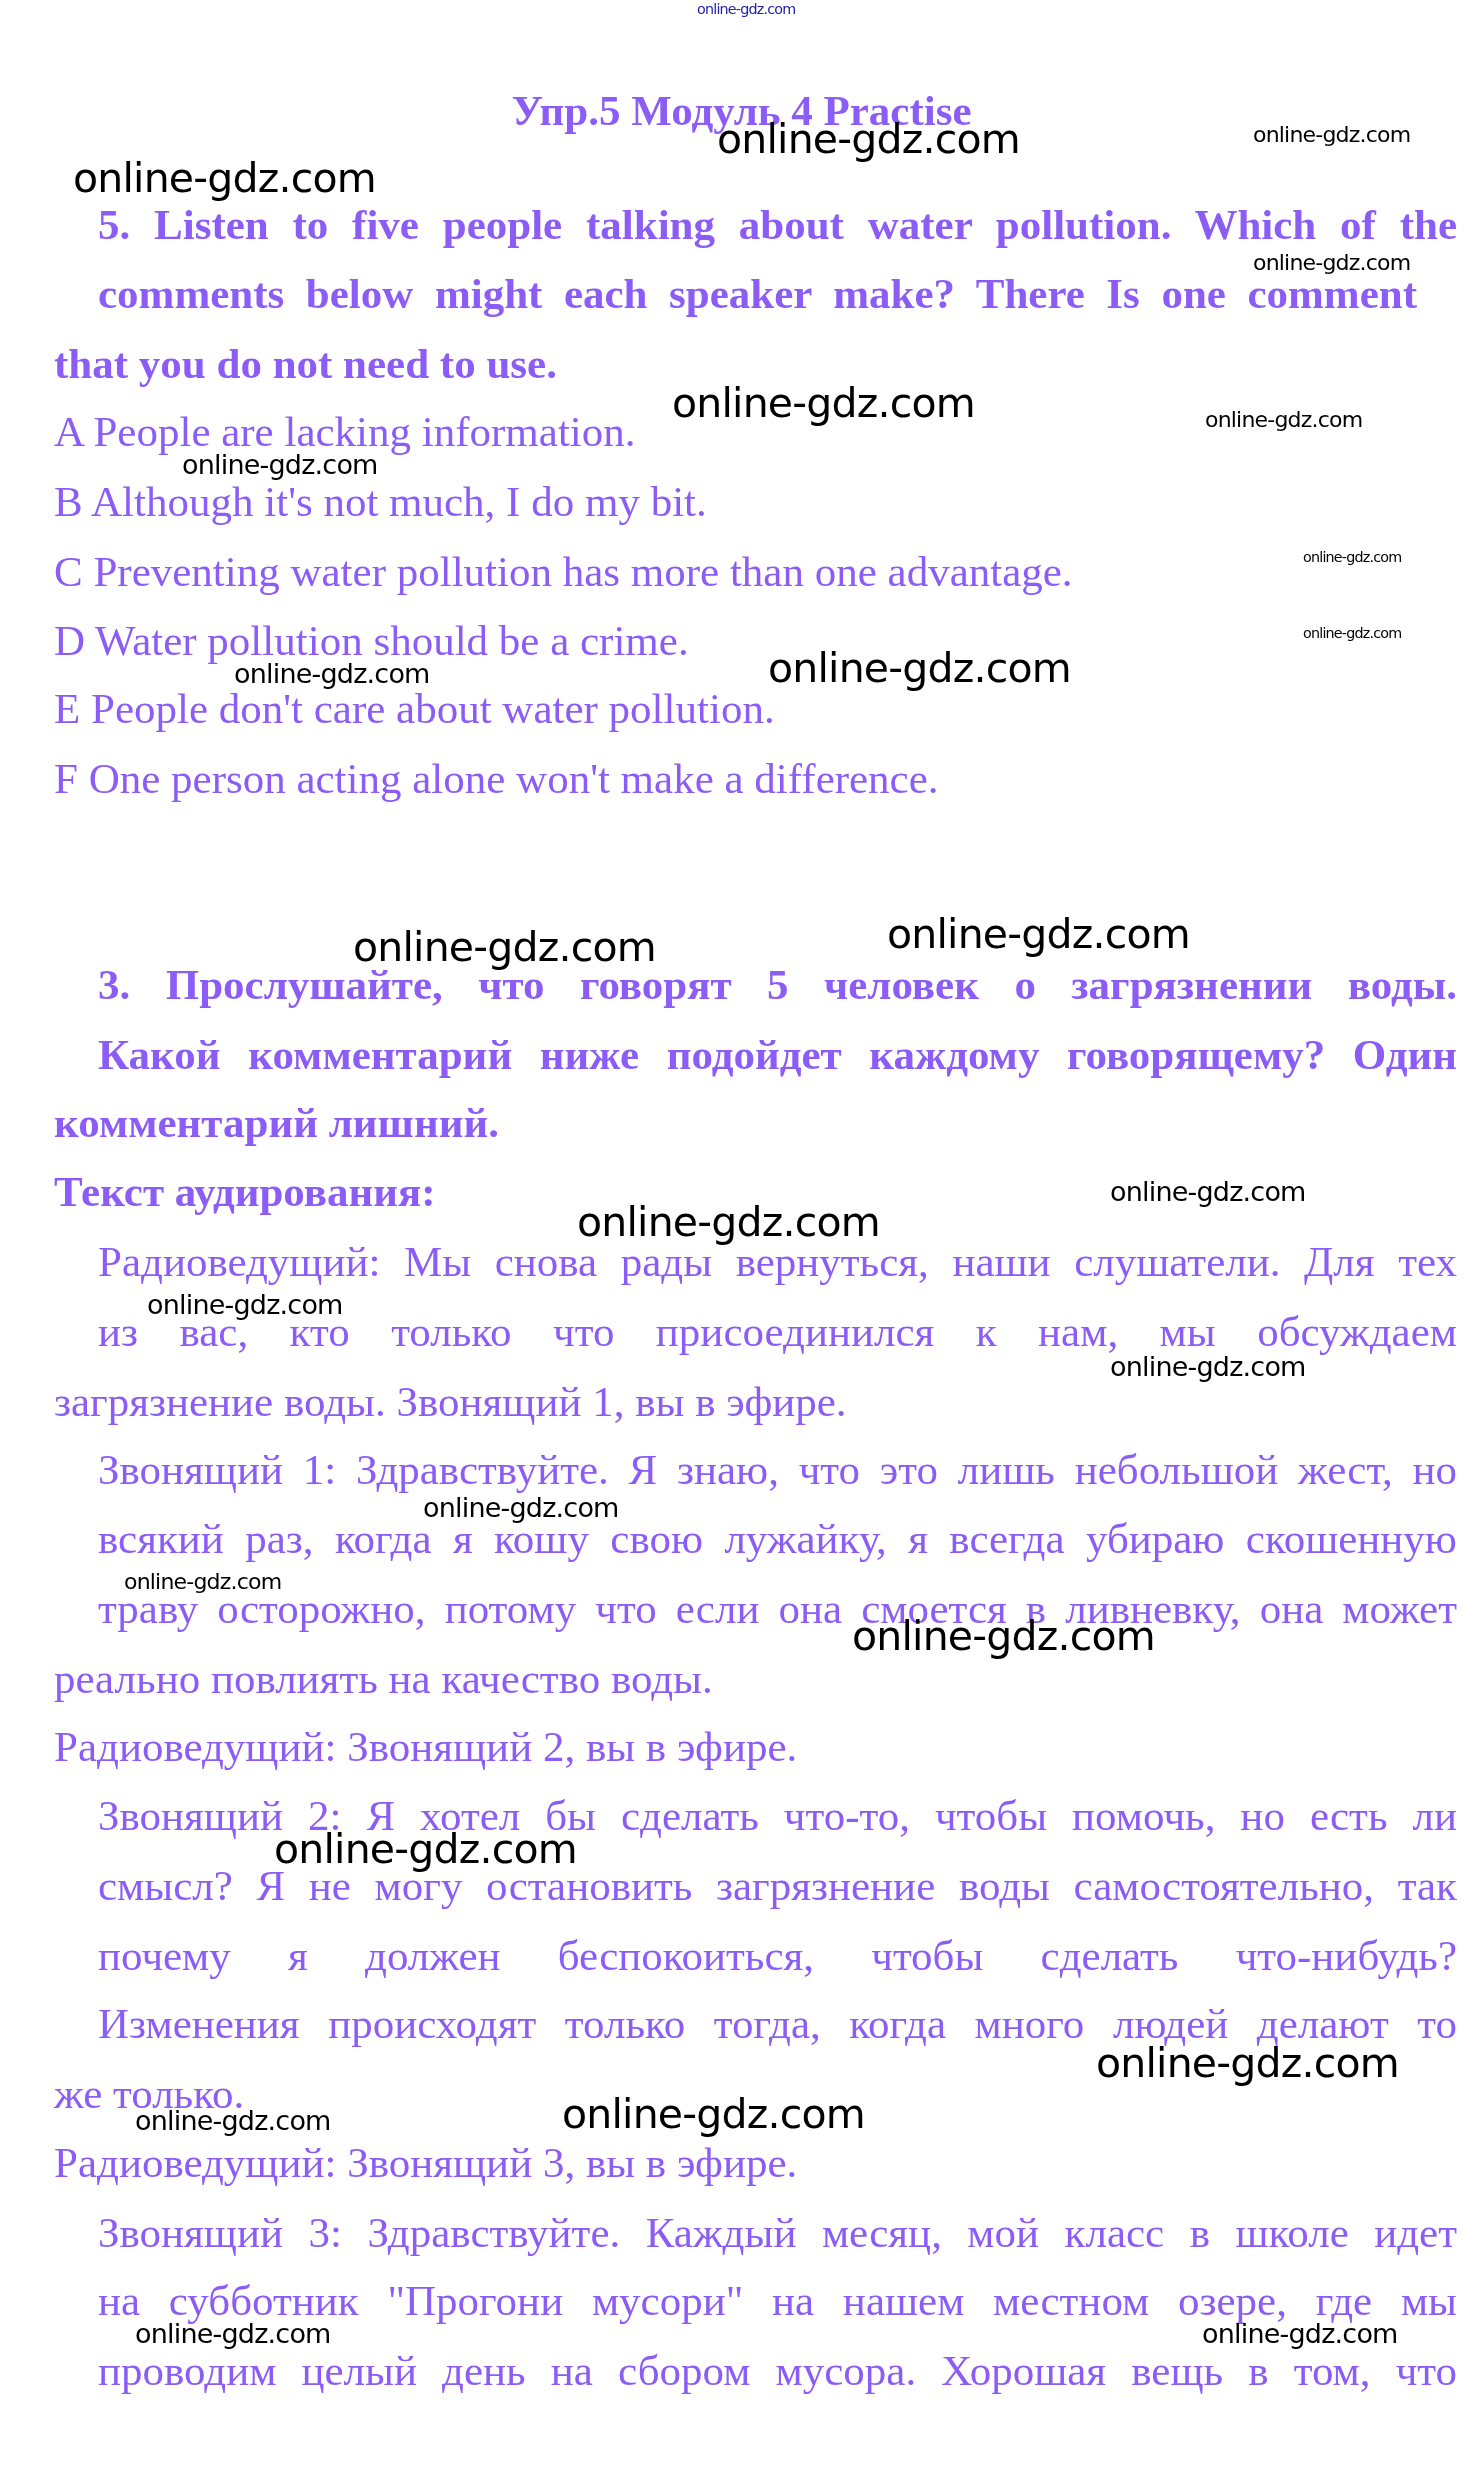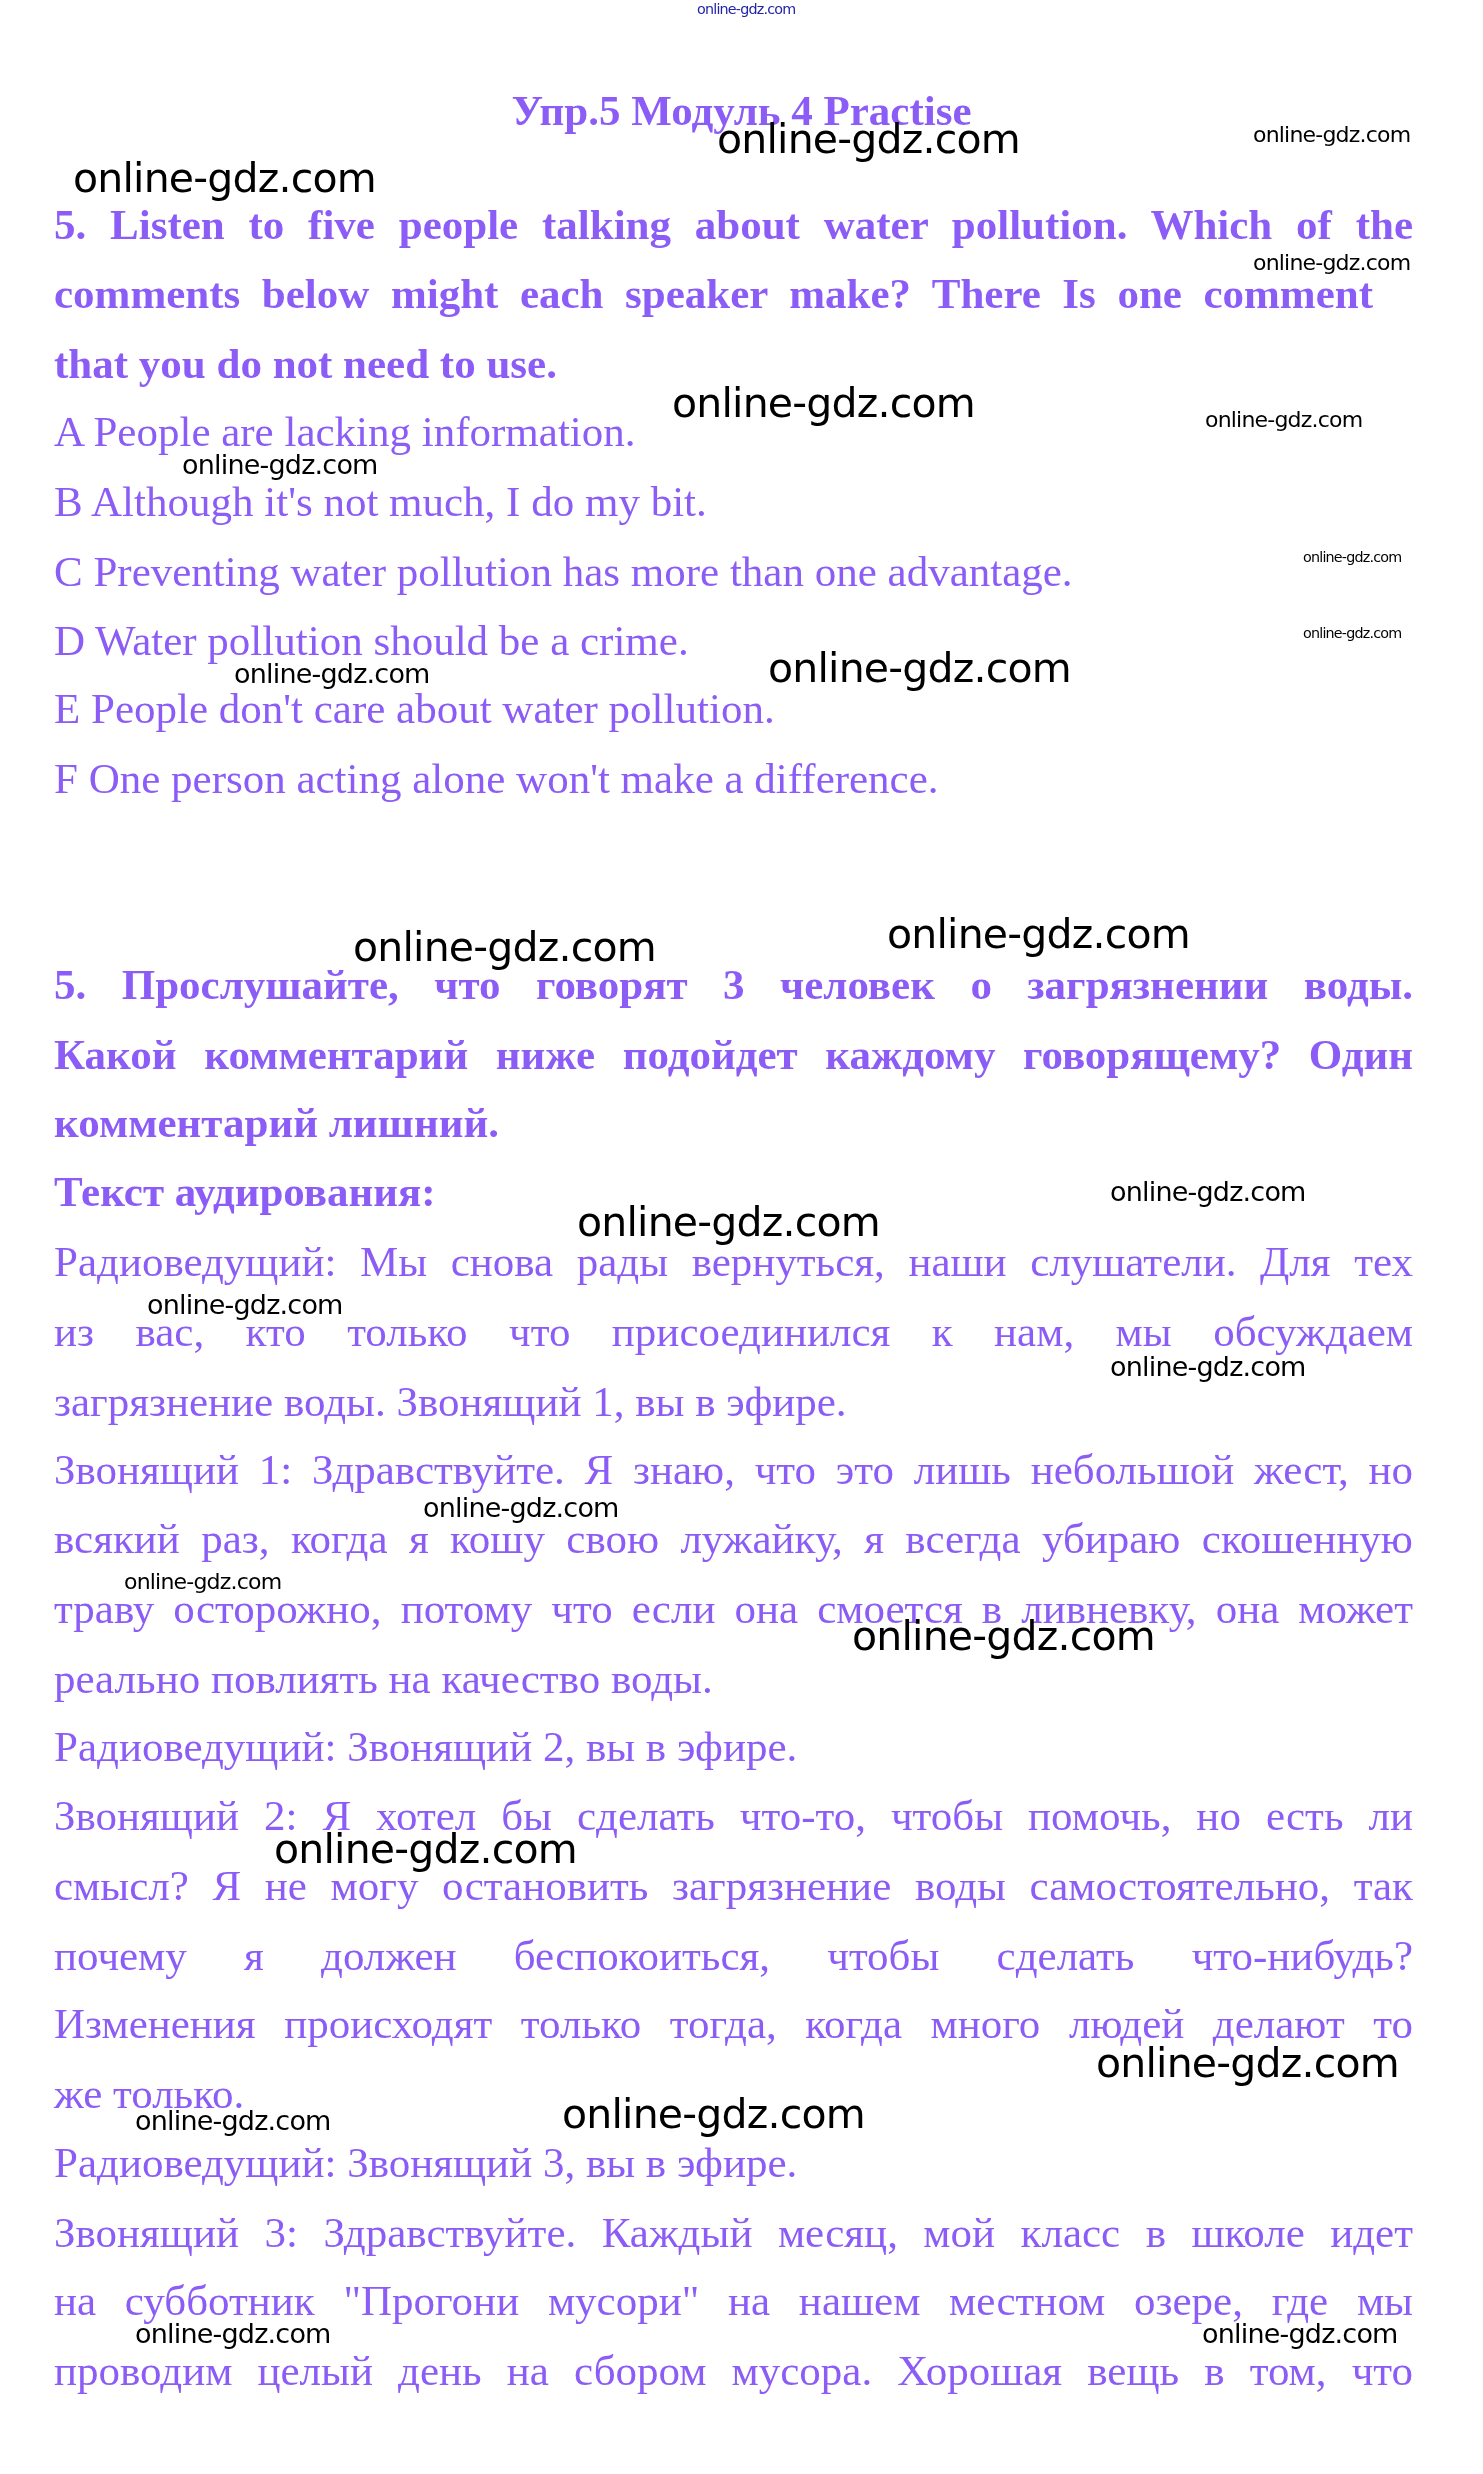--- a/index.html
+++ b/index.html
@@ -1,21 +1,21 @@
 <!DOCTYPE html>
 <html style="font-size:12.7px"><head>
   <meta charset="utf-8">
   <style>
     html, body { margin: 0; padding: 0; background: #ffffff; }
     body { width: 1483px; height: 2475px; position: relative; overflow: hidden; }
     .page { position: absolute; left: 0; top: 0; width: 1483px; height: 2475px; background: #fff; }
     .serif { font-family: "Liberation Serif", "DejaVu Serif", serif; color: #8b5cf6; }
     .line { position: absolute; left: 54px; white-space: nowrap; font-size: 43px; line-height: 1; }
     .bold { font-weight: bold; }
-    .justify { width: 1359px; text-align: justify; text-align-last: justify; white-space: normal; }
+    .justify { width: 1359px; text-align: justify; text-align-last: justify; white-space: normal; margin-left: 44px; }
     .title { position: absolute; top: 86px; left: 0; width: 1483px; text-align: center; font-size: 43px; font-weight: bold; }
     .wm { position: absolute; font-family: "DejaVu Sans", "Liberation Sans", sans-serif; color: #000; white-space: nowrap; line-height: 1; letter-spacing: -0.8px; }
     .wm-l { font-size: 41px; }
     .wm-m { font-size: 27px; }
     .wm-s { font-size: 22px; }
     .wm-xs { font-size: 14.3px; }
     .wm-top { font-size: 14.3px; color: #2222aa; }
   </style>
 </head>
 <body>
@@ -30,21 +30,21 @@
   <div class="line serif bold justify" style="top:272px; width:1319px;">comments below might each speaker make? There Is one comment</div>
   <div class="line serif bold" style="top:342px;">that you do not need to use.</div>
 
   <div class="line serif" style="top:480px;">B Although it's not much, I do my bit.</div>
   <div class="line serif" style="top:410px;">A People are lacking information.</div>
   <div class="line serif" style="top:550px;">C Preventing water pollution has more than one advantage.</div>
   <div class="line serif" style="top:619px;">D Water pollution should be a crime.</div>
   <div class="line serif" style="top:687px;">E People don't care about water pollution.</div>
   <div class="line serif" style="top:757px;">F One person acting alone won't make a difference.</div>
 
-  <div class="line serif bold justify" style="top:963px;">5. Прослушайте, что говорят 3 человек о загрязнении воды.</div>
+  <div class="line serif bold justify" style="top:963px;">3. Прослушайте, что говорят 5 человек о загрязнении воды.</div>
   <div class="line serif bold justify" style="top:1033px;">Какой комментарий ниже подойдет каждому говорящему? Один</div>
   <div class="line serif bold" style="top:1101px;">комментарий лишний.</div>
   <div class="line serif bold" style="top:1170px;">Текст аудирования:</div>
 
   <div class="line serif justify" style="top:1240px;">Радиоведущий: Мы снова рады вернуться, наши слушатели. Для тех</div>
   <div class="line serif justify" style="top:1310px;">из вас, кто только что присоединился к нам, мы обсуждаем</div>
   <div class="line serif" style="top:1380px;">загрязнение воды. Звонящий 1, вы в эфире.</div>
   <div class="line serif justify" style="top:1448px;">Звонящий 1: Здравствуйте. Я знаю, что это лишь небольшой жест, но</div>
   <div class="line serif justify" style="top:1517px;">всякий раз, когда я кошу свою лужайку, я всегда убираю скошенную</div>
   <div class="line serif justify" style="top:1587px;">траву осторожно, потому что если она смоется в ливневку, она может</div>

